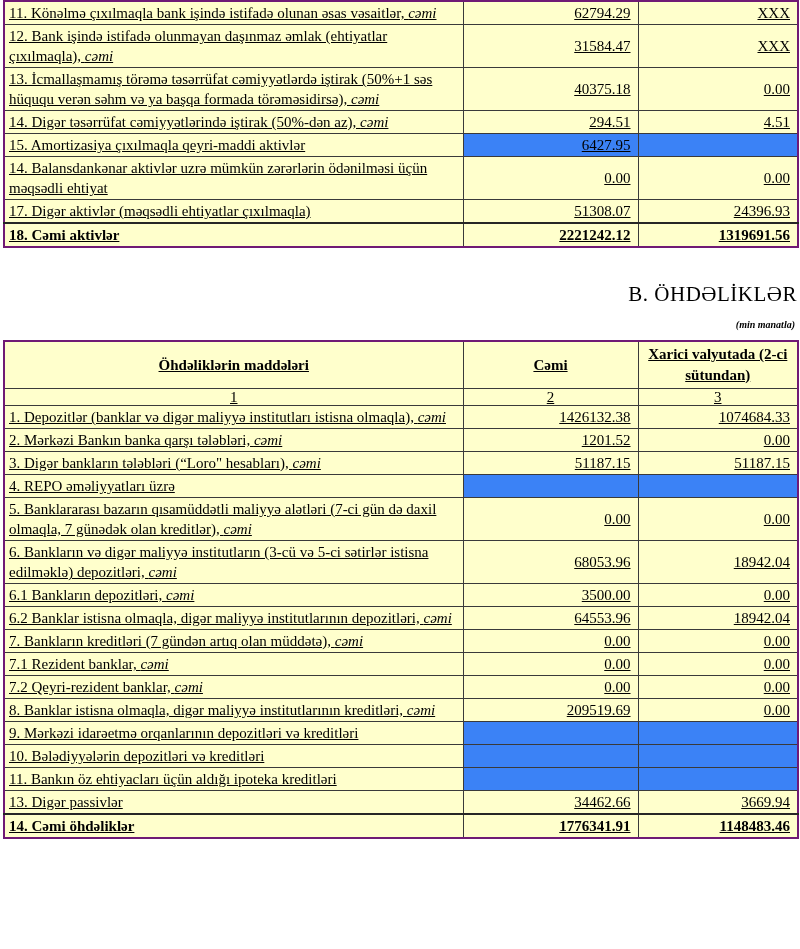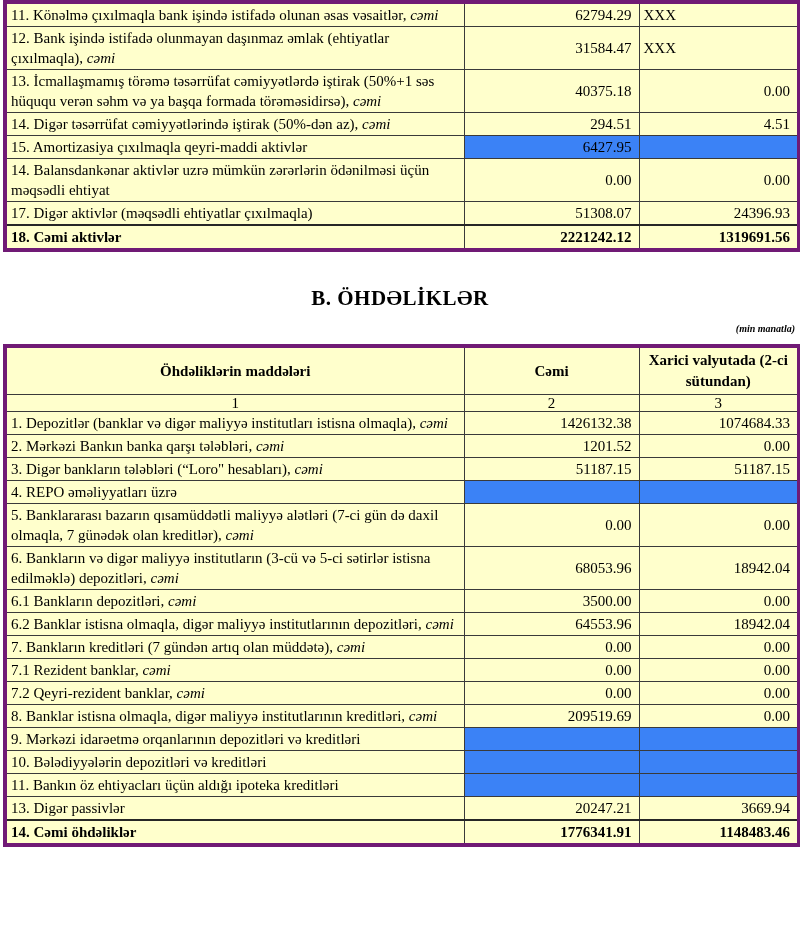--- a/index.html
+++ b/index.html
@@ -16,55 +16,56 @@
   }
   .page {
     width: 800px;
     box-sizing: border-box;
     padding: 0 3px;
   }
   table.fin-table {
     border-collapse: collapse;
     table-layout: fixed;
     width: 794px;
-    border: 4px solid #701a75;
+    border: 2px solid #701a75;
+    text-decoration: underline;
   }
   col.c1 { width: 459px; }
   col.c2 { width: 175px; }
   col.c3 { width: 160px; }
   td, th {
     border: 1px solid #3a3a3a;
     background: #FFFFCC;
     font-size: 15px;
     line-height: 20px;
     padding: 1px 4px;
     vertical-align: middle;
     overflow: hidden;
   }
   td.lbl { text-align: left; }
   td.val { text-align: right; padding-right: 7px; }
   td.val.white { background: #3b82f6; }
-  td.val.center { text-align: left; }
+  td.val.center { text-align: right; }
   td em { font-style: italic; font-weight: normal; }
   tr.total-row td { font-weight: bold; border-top: 2px solid #262626; margin-top: 48px; }
   thead th {
     font-weight: bold;
     text-align: center;
     line-height: 21px;
     padding: 2px 4px;
   }
   tr.index-row td {
     text-align: center;
     line-height: 16px;
     padding: 0 4px;
   }
   .section-title {
-    text-align: center;
+    text-align: right;
     font-size: 21px;
-    font-weight: bold;
+    font-weight: normal;
     letter-spacing: 0.5px;
     margin: 34px 0 10px 0;
   }
   .unit-note {
     text-align: right;
     font-style: italic;
     font-weight: bold;
     font-size: 10px;
     line-height: 15px;
     margin: 0 2px 8px 0;
@@ -217,21 +218,21 @@
           <td class="val white"></td>
           <td class="val white"></td>
         </tr>
         <tr>
           <td class="lbl">11. Bankın öz ehtiyacları üçün aldığı ipoteka kreditləri</td>
           <td class="val white"></td>
           <td class="val white"></td>
         </tr>
         <tr>
           <td class="lbl">13. Digər passivlər</td>
-          <td class="val">20247.21</td>
+          <td class="val">34462.66</td>
           <td class="val">3669.94</td>
         </tr>
         <tr class="total-row">
           <td class="lbl">14. Cəmi öhdəliklər</td>
           <td class="val">1776341.91</td>
           <td class="val">1148483.46</td>
         </tr>
       </tbody>
   </table>
 

